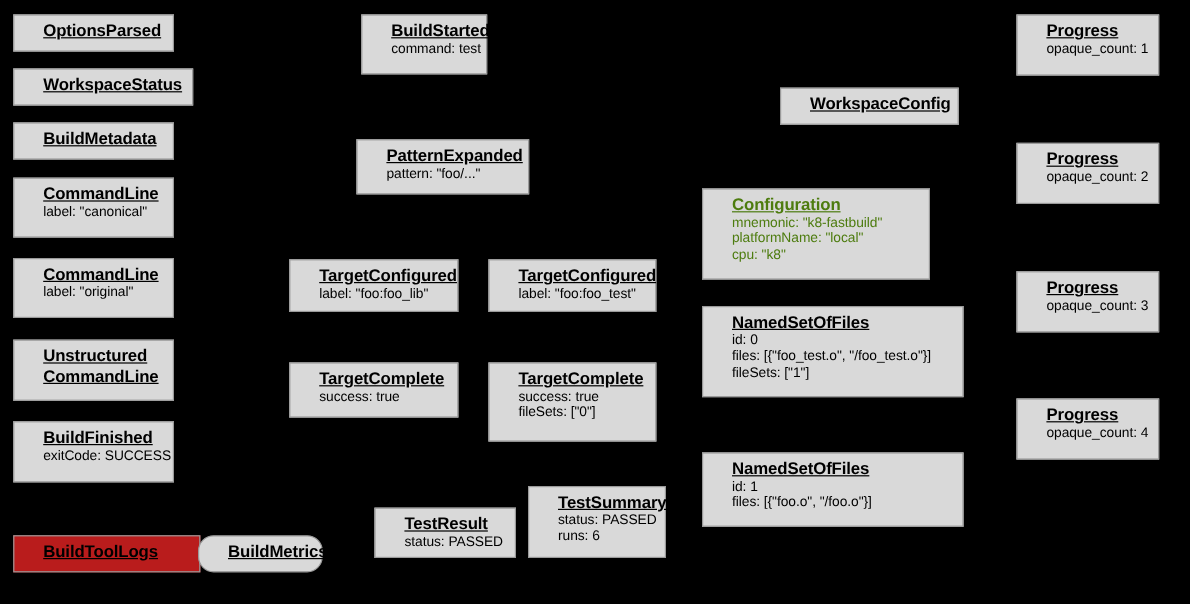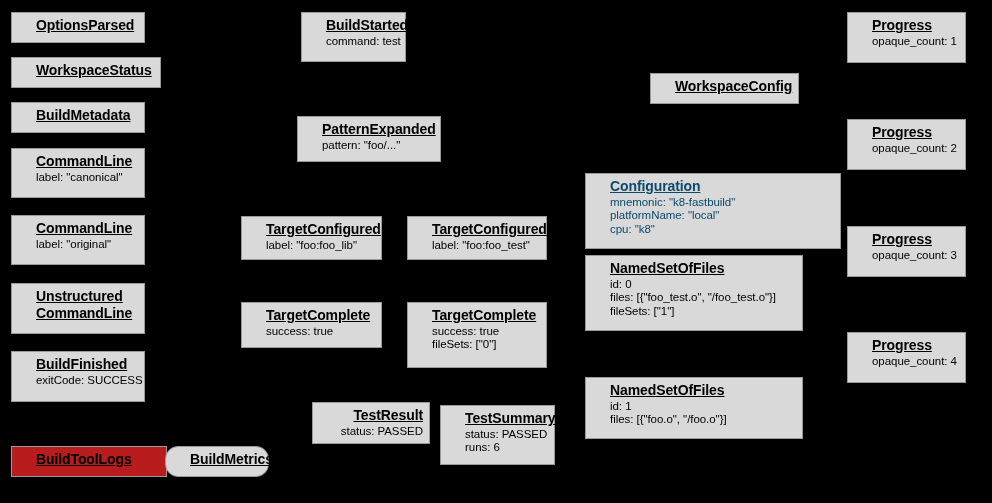--- a/index.html
+++ b/index.html
@@ -122,37 +122,37 @@
         <span class="field">success: true</span>
       </span>
     </div>
     <div class="node" style="left: 407px; top: 302px; width: 140px; height: 66px; background: rgb(217, 217, 217); border-color: rgb(154, 154, 154); color: rgb(0, 0, 0);">
       <span class="node-title">TargetComplete</span>
       <span class="node-fields">
         <span class="field">success: true</span>
         <span class="field">fileSets: ["0"]</span>
       </span>
     </div>
-    <div class="node" style="left: 312px; top: 402px; width: 118px; height: 42px; background: rgb(217, 217, 217); border-color: rgb(154, 154, 154); color: rgb(0, 0, 0); text-align: right;">
+    <div class="node" style="left: 312px; top: 423px; width: 118px; height: 42px; background: rgb(217, 217, 217); border-color: rgb(154, 154, 154); color: rgb(0, 0, 0);">
       <span class="node-title">TestResult</span>
       <span class="node-fields">
         <span class="field">status: PASSED</span>
       </span>
     </div>
     <div class="node" style="left: 440px; top: 405px; width: 115px; height: 60px; background: rgb(217, 217, 217); border-color: rgb(154, 154, 154); color: rgb(0, 0, 0);">
       <span class="node-title">TestSummary</span>
       <span class="node-fields">
         <span class="field">status: PASSED</span>
         <span class="field">runs: 6</span>
       </span>
     </div>
     <div class="node title-only" style="left: 650px; top: 73px; width: 149px; height: 31px; background: rgb(217, 217, 217); border-color: rgb(154, 154, 154); color: rgb(0, 0, 0);">
       <span class="node-title">WorkspaceConfig</span>
     </div>
-    <div class="node" style="left: 585px; top: 157px; width: 256px; height: 76px; background: rgb(217, 217, 217); border-color: rgb(154, 154, 154); color: #0c4a6e; margin-top: 16px;">
+    <div class="node" style="left: 585px; top: 157px; width: 190px; height: 76px; background: rgb(217, 217, 217); border-color: rgb(154, 154, 154); color: #4d7c0f;">
       <span class="node-title">Configuration</span>
       <span class="node-fields">
         <span class="field">mnemonic: "k8-fastbuild"</span>
         <span class="field">platformName: "local"</span>
         <span class="field">cpu: "k8"</span>
       </span>
     </div>
     <div class="node" style="left: 585px; top: 255px; width: 218px; height: 76px; background: rgb(217, 217, 217); border-color: rgb(154, 154, 154); color: rgb(0, 0, 0);">
       <span class="node-title">NamedSetOfFiles</span>
       <span class="node-fields">

